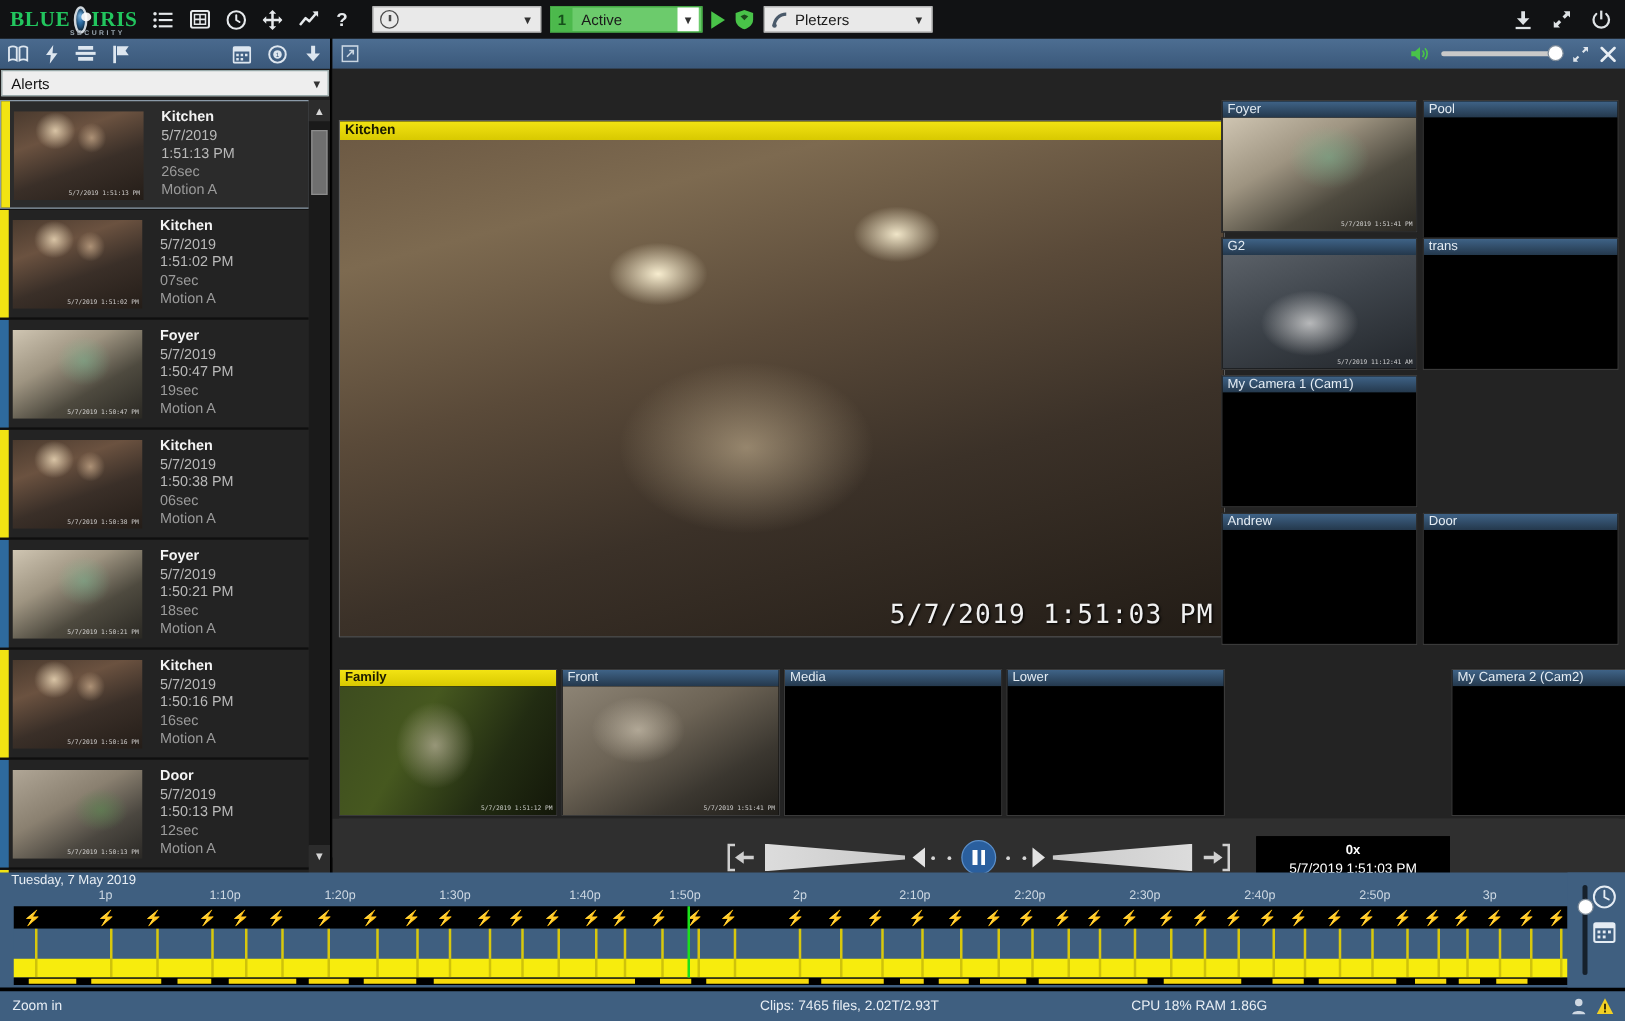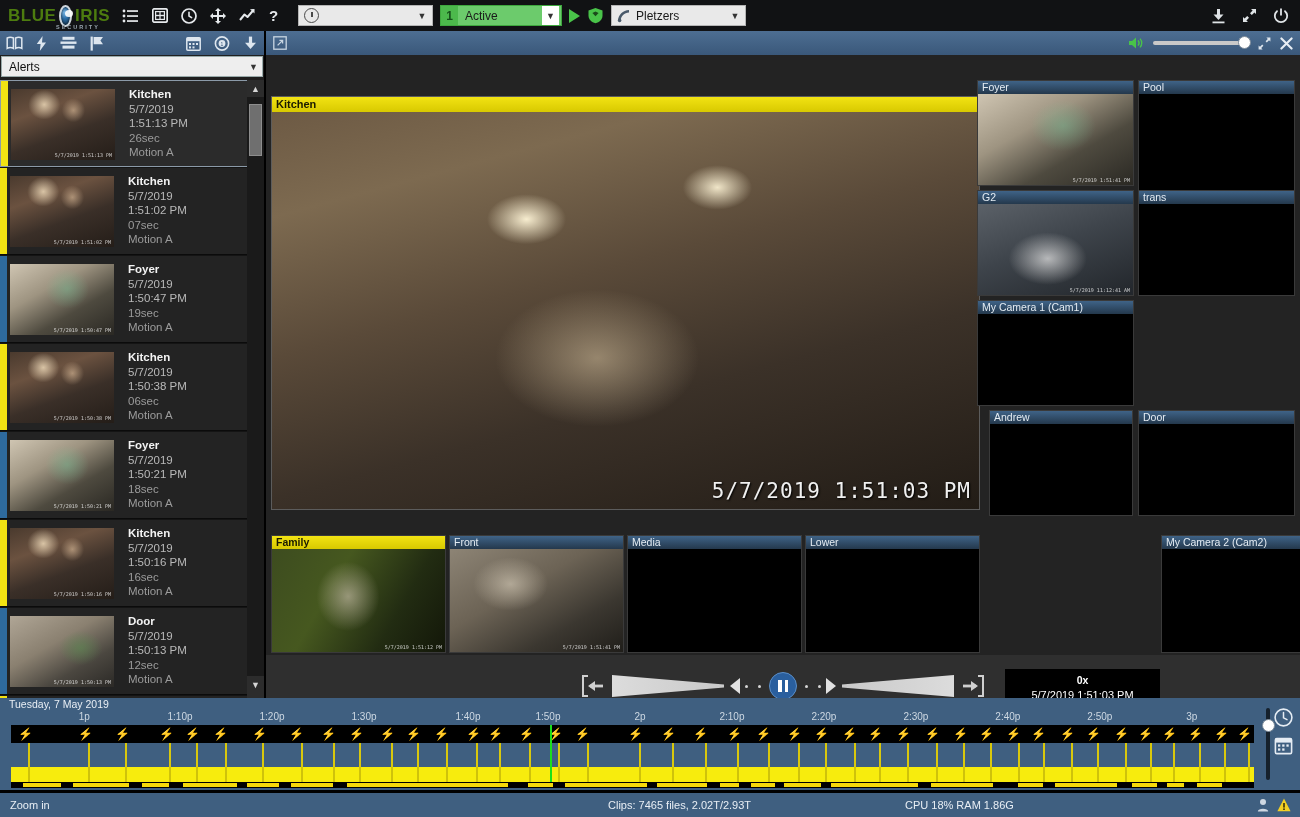--- a/index.html
+++ b/index.html
@@ -12,22 +12,22 @@
   }
   .app { position: relative; width: 1300px; height: 817px; background: #000; }
 
   
   .topbar {
     position: absolute; left:0; top:0; width:1300px; height:31px;
     background:#111214; display:flex; align-items:center;
   }
   .logo { display:flex; align-items:center; padding-left:8px; width:110px; position:relative; }
   .logo-blue, .logo-iris {
-    font-family:Liberation Sans, sans-serif; font-weight:bold; font-size:17px;
-    color:#4d7c0f; letter-spacing:0.5px;
+    font-family:Liberation Serif, serif; font-weight:bold; font-size:17px;
+    color:#22c55e; letter-spacing:0.5px;
   }
   .logo-ring {
     width:22px; height:22px; border-radius:50%;
     background: radial-gradient(circle at 35% 30%, #7ab8e8 0%, #2d6fa8 45%, #14344f 100%);
     border:2px solid #cfd6dc; margin:0 3px; position:relative;
     box-shadow: inset 0 0 3px rgba(0,0,0,.8);
   }
   .logo-ring:after {
     content:''; position:absolute; left:4px; top:3px; width:8px; height:7px;
     background:#fff; border-radius:50%; opacity:.9;
@@ -687,21 +687,21 @@
             <div class="cam-body">
               <div class="ph-black"></div>
             </div>
           </div>
           <div class="rcell" style="left: 0px; top: 220px; width: 157px; height: 106px;">
             <div class="cam-hdr normal">My Camera 1 (Cam1)</div>
             <div class="cam-body">
               <div class="ph-black"></div>
             </div>
           </div>
-          <div class="rcell" style="left: 12px; top: 330px; width: 144px; height: 106px;">
+          <div class="rcell" style="left: 0px; top: 330px; width: 157px; height: 106px;">
             <div class="cam-hdr normal">Andrew</div>
             <div class="cam-body">
               <div class="ph-black"></div>
             </div>
           </div>
           <div class="rcell" style="left: 161px; top: 330px; width: 157px; height: 106px;">
             <div class="cam-hdr normal">Door</div>
             <div class="cam-body">
               <div class="ph-black"></div>
             </div>

